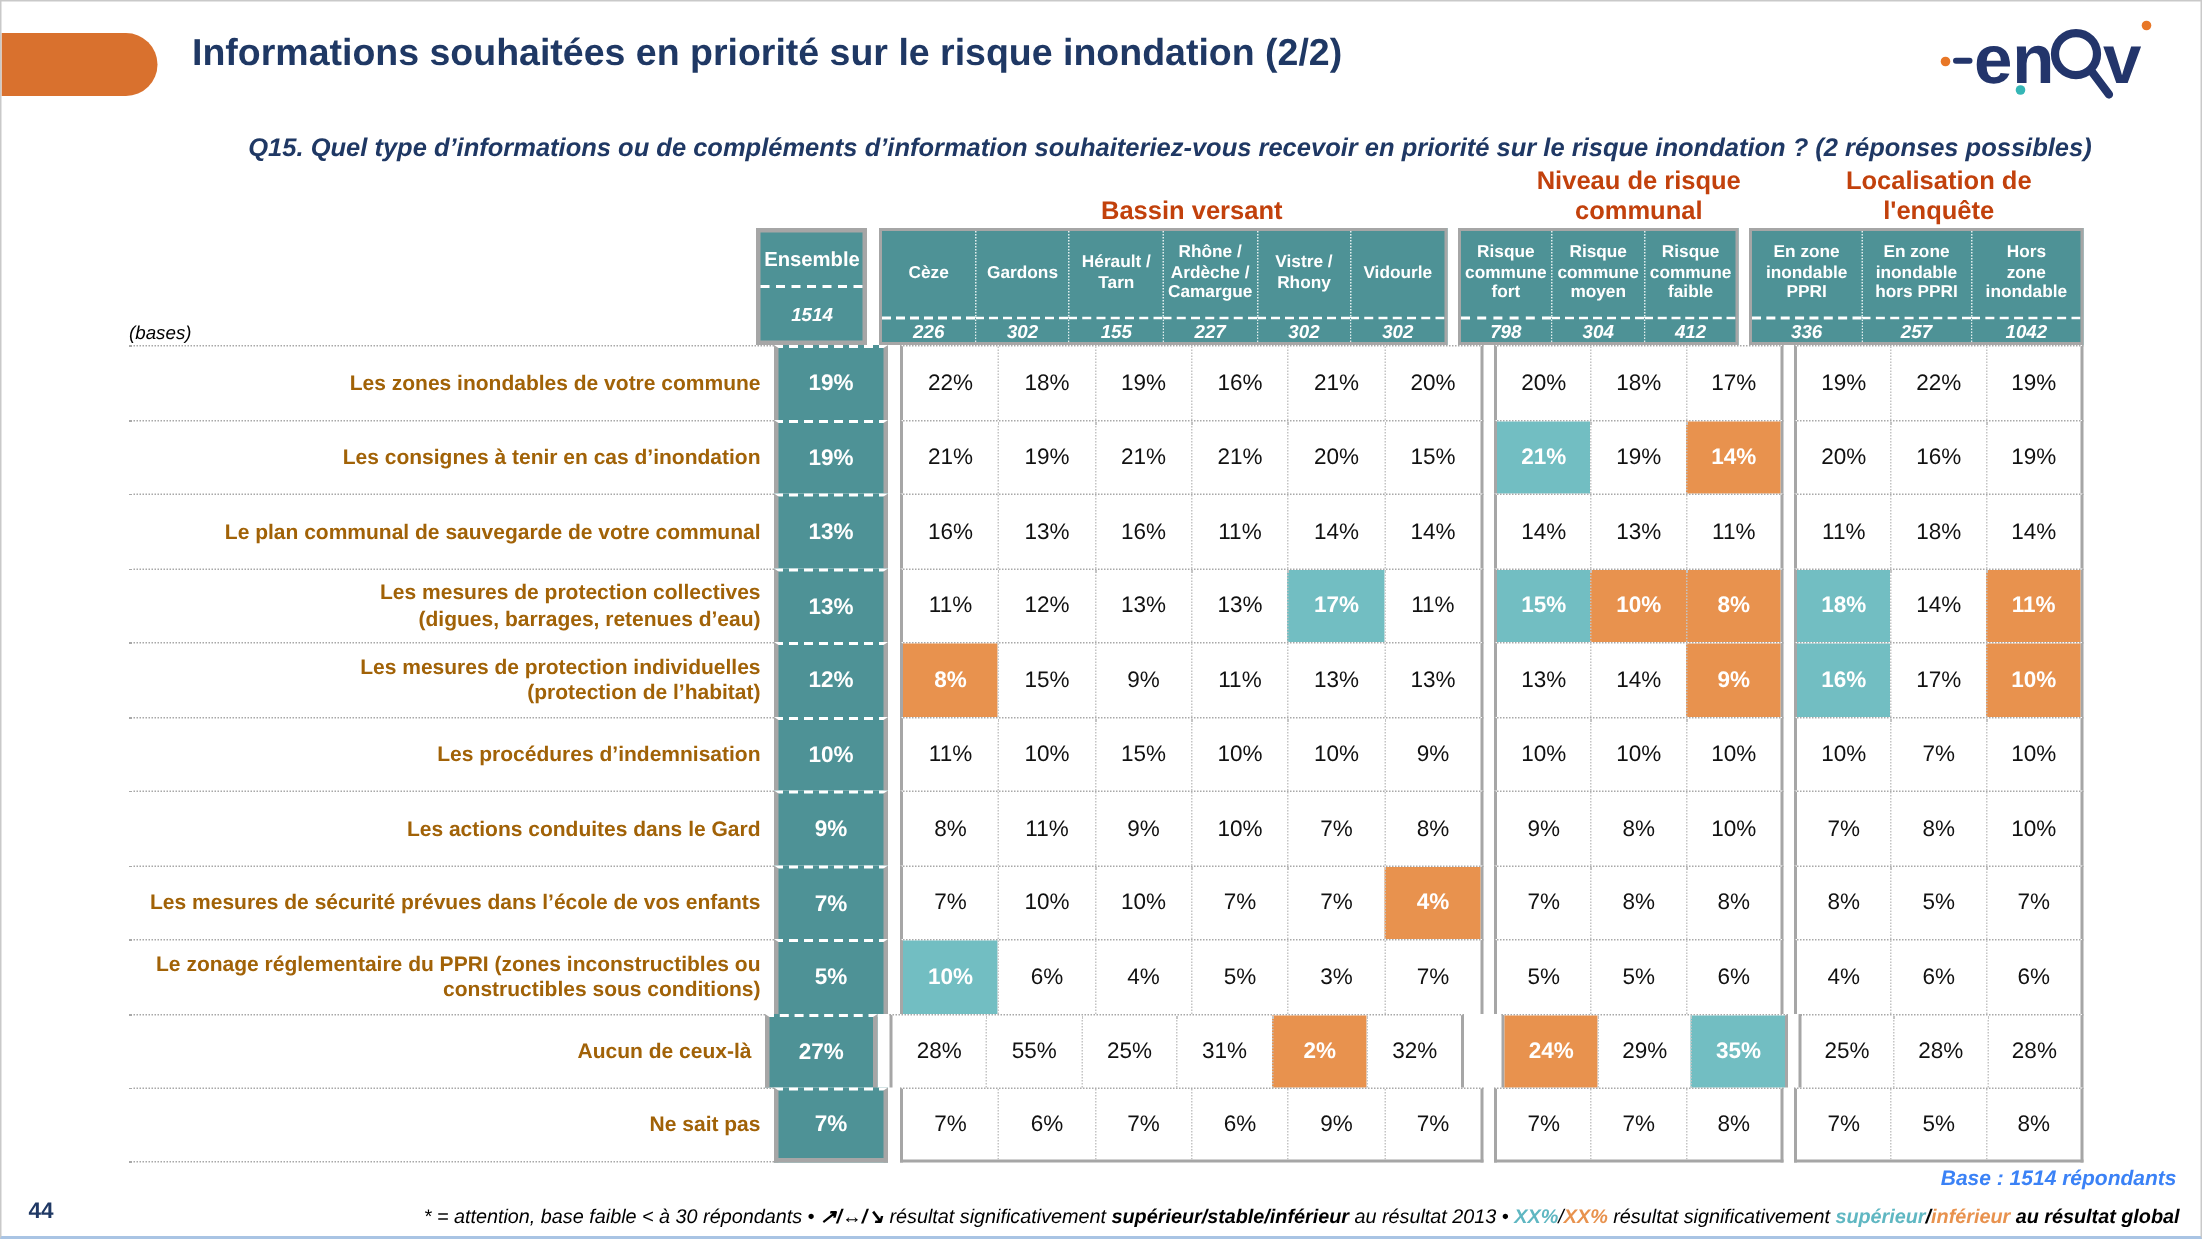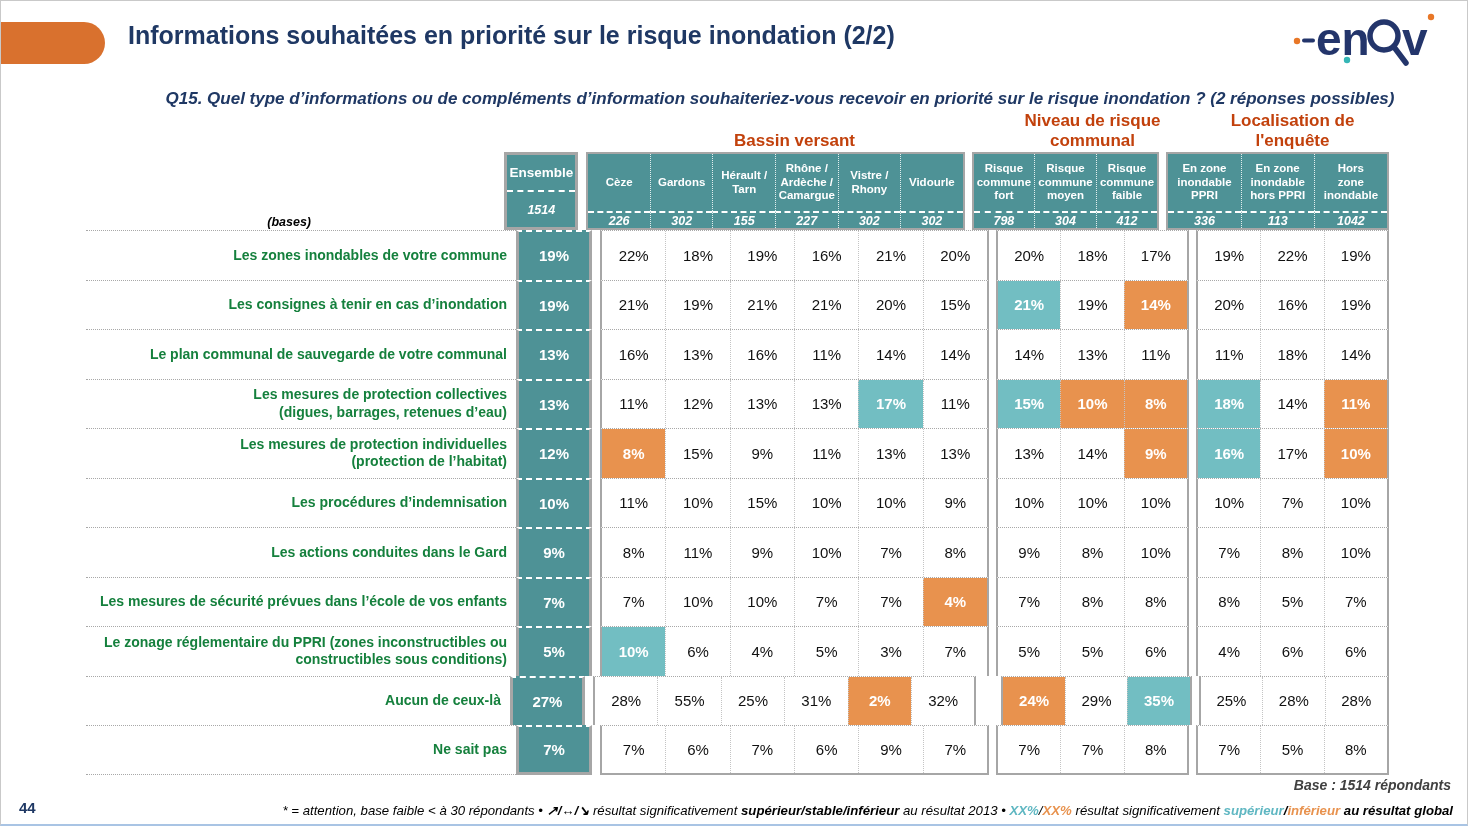--- a/index.html
+++ b/index.html
@@ -23,40 +23,40 @@
   .ens-box{border-width:3px;}
   .hrow{flex:1;display:flex;}
   .brow{display:flex;height:17px;flex:0 0 auto;}
   .hcell{flex:1;display:flex;align-items:center;justify-content:center;color:#fff;font-weight:bold;
          font-size:11.5px;text-align:center;white-space:pre-line;line-height:1.18;}
   .hcell + .hcell{border-left:1px dotted #e4efef;}
   .ens-h{font-size:13.5px;}
   .bcell{flex:1;display:flex;align-items:center;justify-content:center;color:#fff;font-weight:bold;
          font-style:italic;font-size:12.5px;border-top:2px dashed #fff;}
   .brow .bcell + .bcell{border-left:1px dotted #e4efef;}
-  .lspace{display:flex;align-items:flex-end;justify-content:center;box-sizing:border-box;padding:0 12px 1px 0;font-weight:bold;}
+  .lspace{display:flex;align-items:flex-end;justify-content:flex-start;box-sizing:border-box;padding:0 12px 1px 0;}
   .bases-lbl{font-style:italic;font-size:12.5px;color:#000;}
   .data-row{height:49.5px;}
   .label-cell{display:flex;align-items:center;justify-content:flex-end;text-align:right;font-weight:bold;
-              font-size:14px;color:#15803d;line-height:1.25;white-space:pre-line;box-sizing:border-box;
+              font-size:14px;color:#a16207;line-height:1.25;white-space:pre-line;box-sizing:border-box;
               padding-right:9px;border-top:1px dotted #a8a8a8;}
   .data-row.last .label-cell{border-bottom:1px dotted #a8a8a8;}
   .ens-cell{display:flex;align-items:center;justify-content:center;background:#4e9296;color:#fff;
             font-weight:bold;font-size:15px;border-left:3px solid #a6a6a6;border-right:3px solid #a6a6a6;
             border-top:2px dashed #fff;box-sizing:border-box;}
   .data-row.last .ens-cell{border-bottom:3px solid #a6a6a6;}
   .gwrap{display:flex;border-left:2px solid #a6a6a6;border-right:2px solid #a6a6a6;
          border-top:1px dotted #a8a8a8;box-sizing:border-box;}
   .data-row.last .gwrap{border-bottom:2px solid #a6a6a6;}
   .val{flex:1;display:flex;align-items:center;justify-content:center;font-size:15px;color:#111;}
   .val + .val{border-left:1px dotted #c4c4c4;}
   .val.up{background:#72bec2;color:#fff;font-weight:bold;}
   .val.down{background:#e8924e;color:#fff;font-weight:bold;}
   
-  .base-note{position:absolute;right:16px;top:776px;font-size:14px;font-style:italic;font-weight:bold;color:#404040;}
+  .base-note{position:absolute;right:16px;top:776px;font-size:14px;font-style:italic;font-weight:bold;color:#3b82f6;}
   .footnote{position:absolute;right:14px;bottom:6px;font-size:13.2px;font-style:italic;color:#000;white-space:nowrap;}
   .fp-bold{font-weight:bold;}
   .fp-teal-bold{font-weight:bold;color:#5fb7c2;}
   .fp-orange-bold{font-weight:bold;color:#e8924e;}
   .page-no{position:absolute;left:18px;bottom:8px;font-size:15px;font-weight:bold;color:#1f3864;}
 </style>
 </head>
 <body>
 
 <div class="page">
@@ -144,21 +144,21 @@
 PPRI</div>
             <div class="hcell">En zone
 inondable
 hors PPRI</div>
             <div class="hcell">Hors
 zone
 inondable</div>
           </div>
           <div class="brow">
             <div class="bcell">336</div>
-            <div class="bcell">113</div>
+            <div class="bcell">257</div>
             <div class="bcell">1042</div>
           </div>
         </div>
       </div>
       <div class="trow data-row">
         <div class="label-cell" style="width: 430px;">Les zones inondables de votre commune</div>
         <div class="ens-cell" style="width: 76px;">19%</div>
         <div class="sp" style="width: 8px;"></div>
         <div class="gwrap" style="width: 389px;">
           <div class="val">22%</div>

